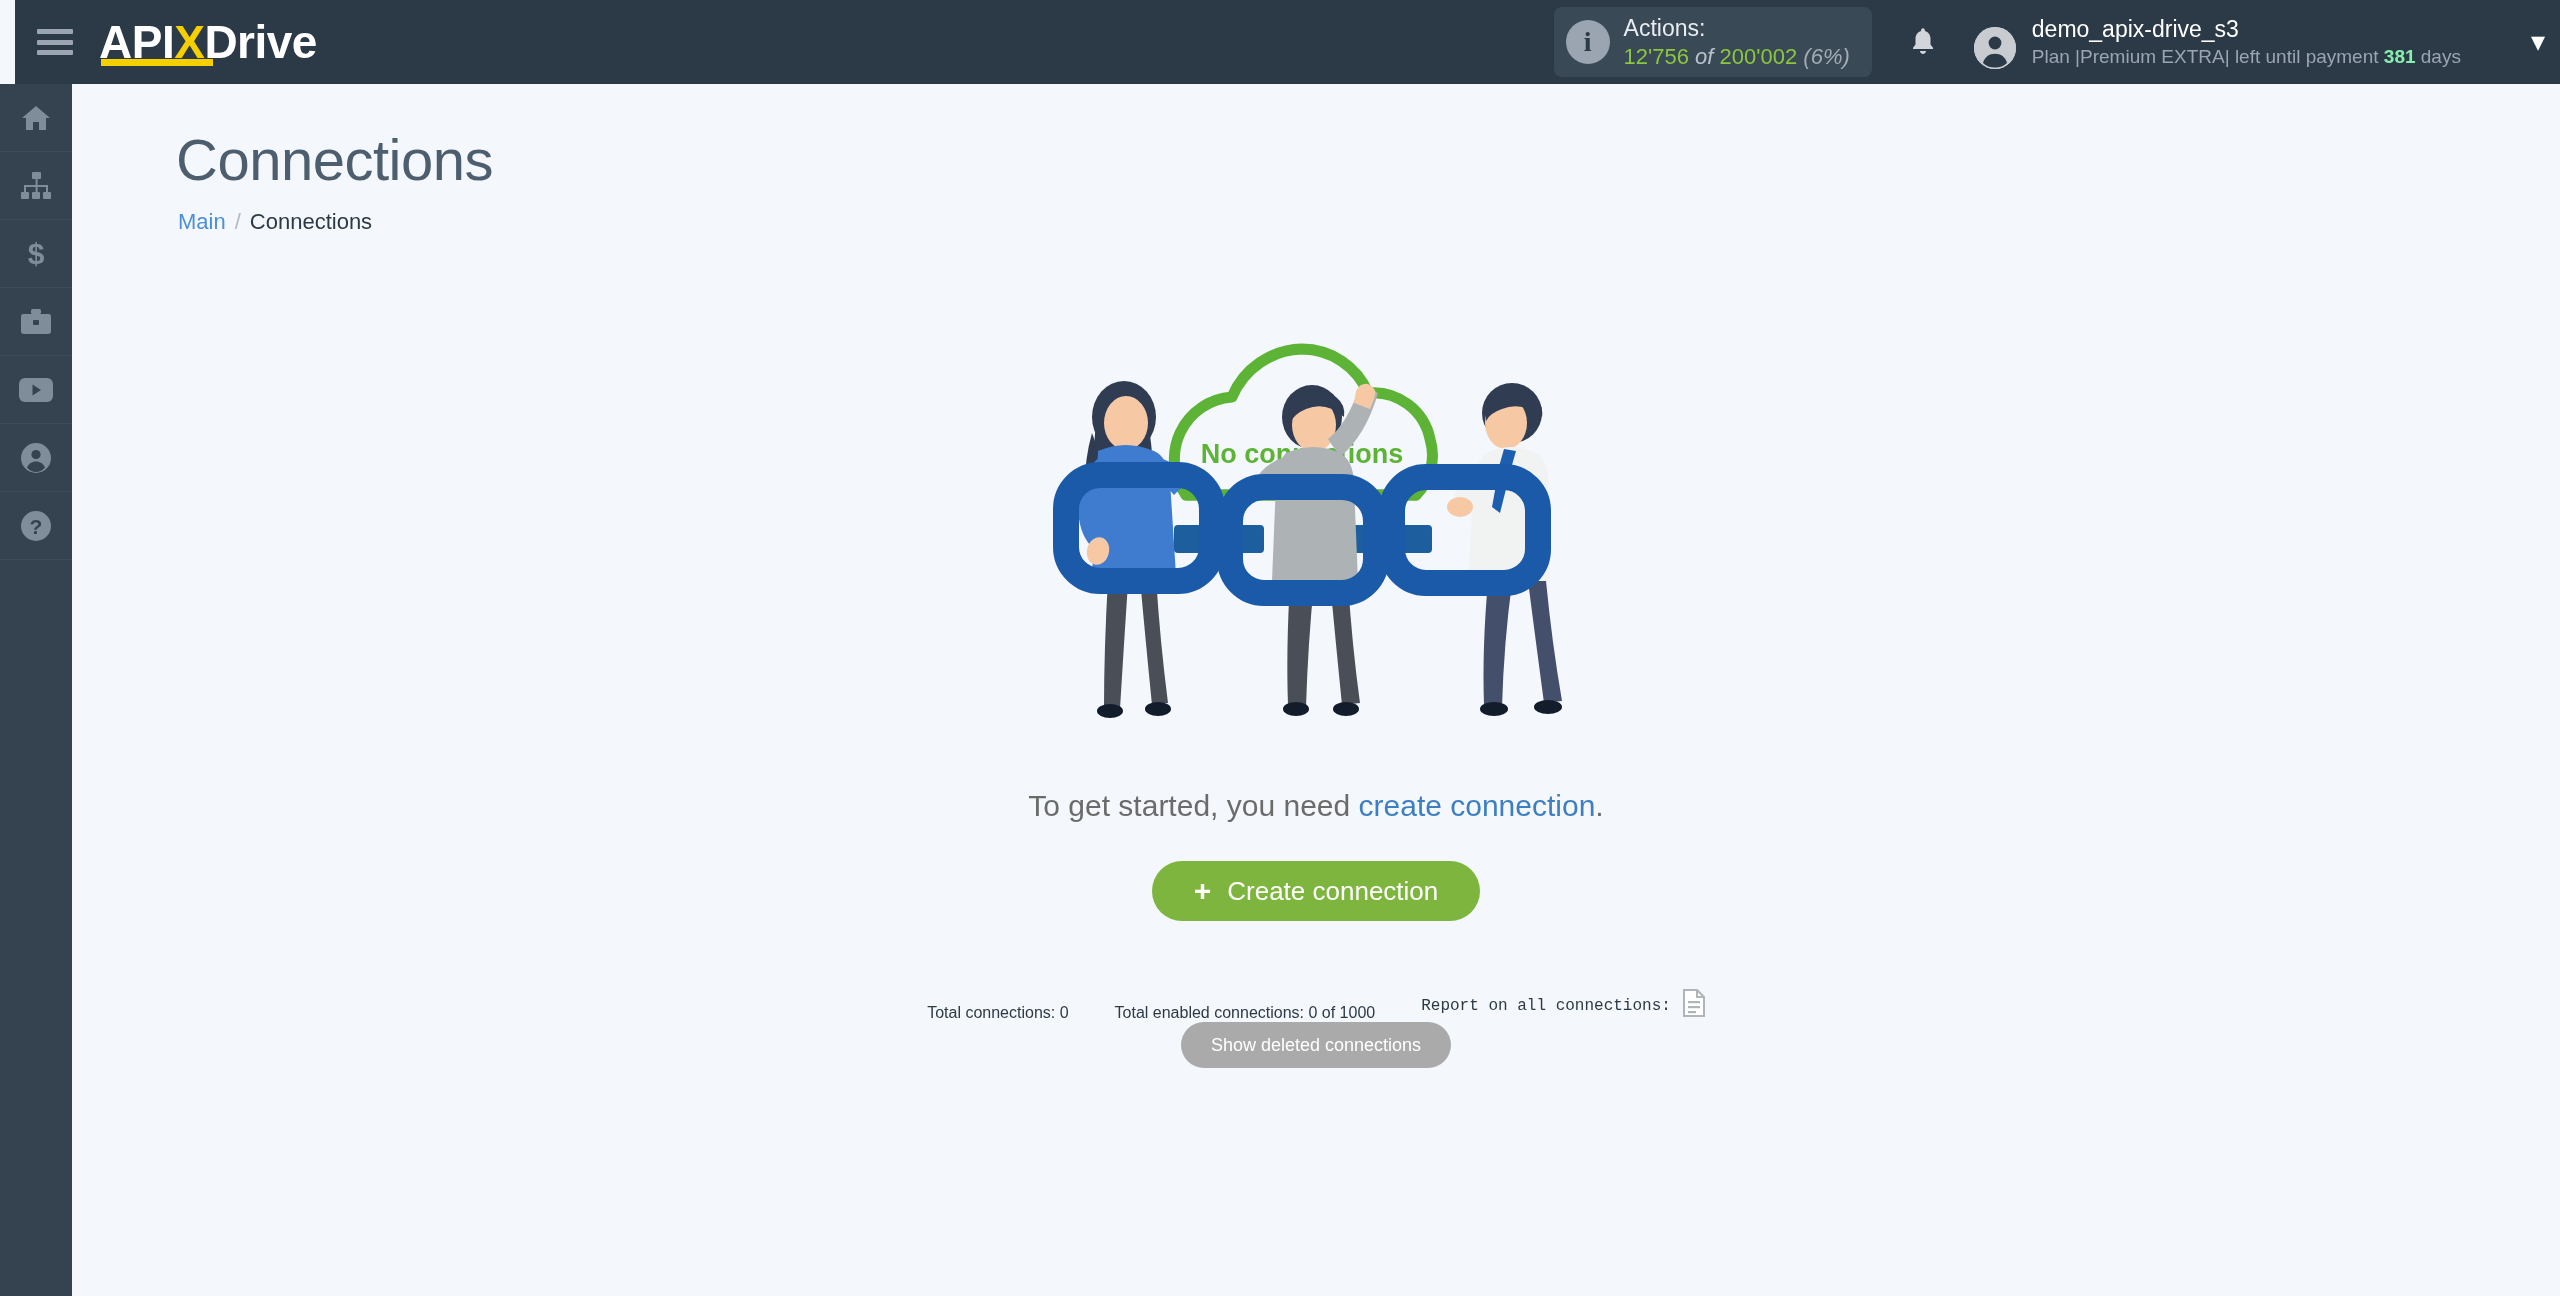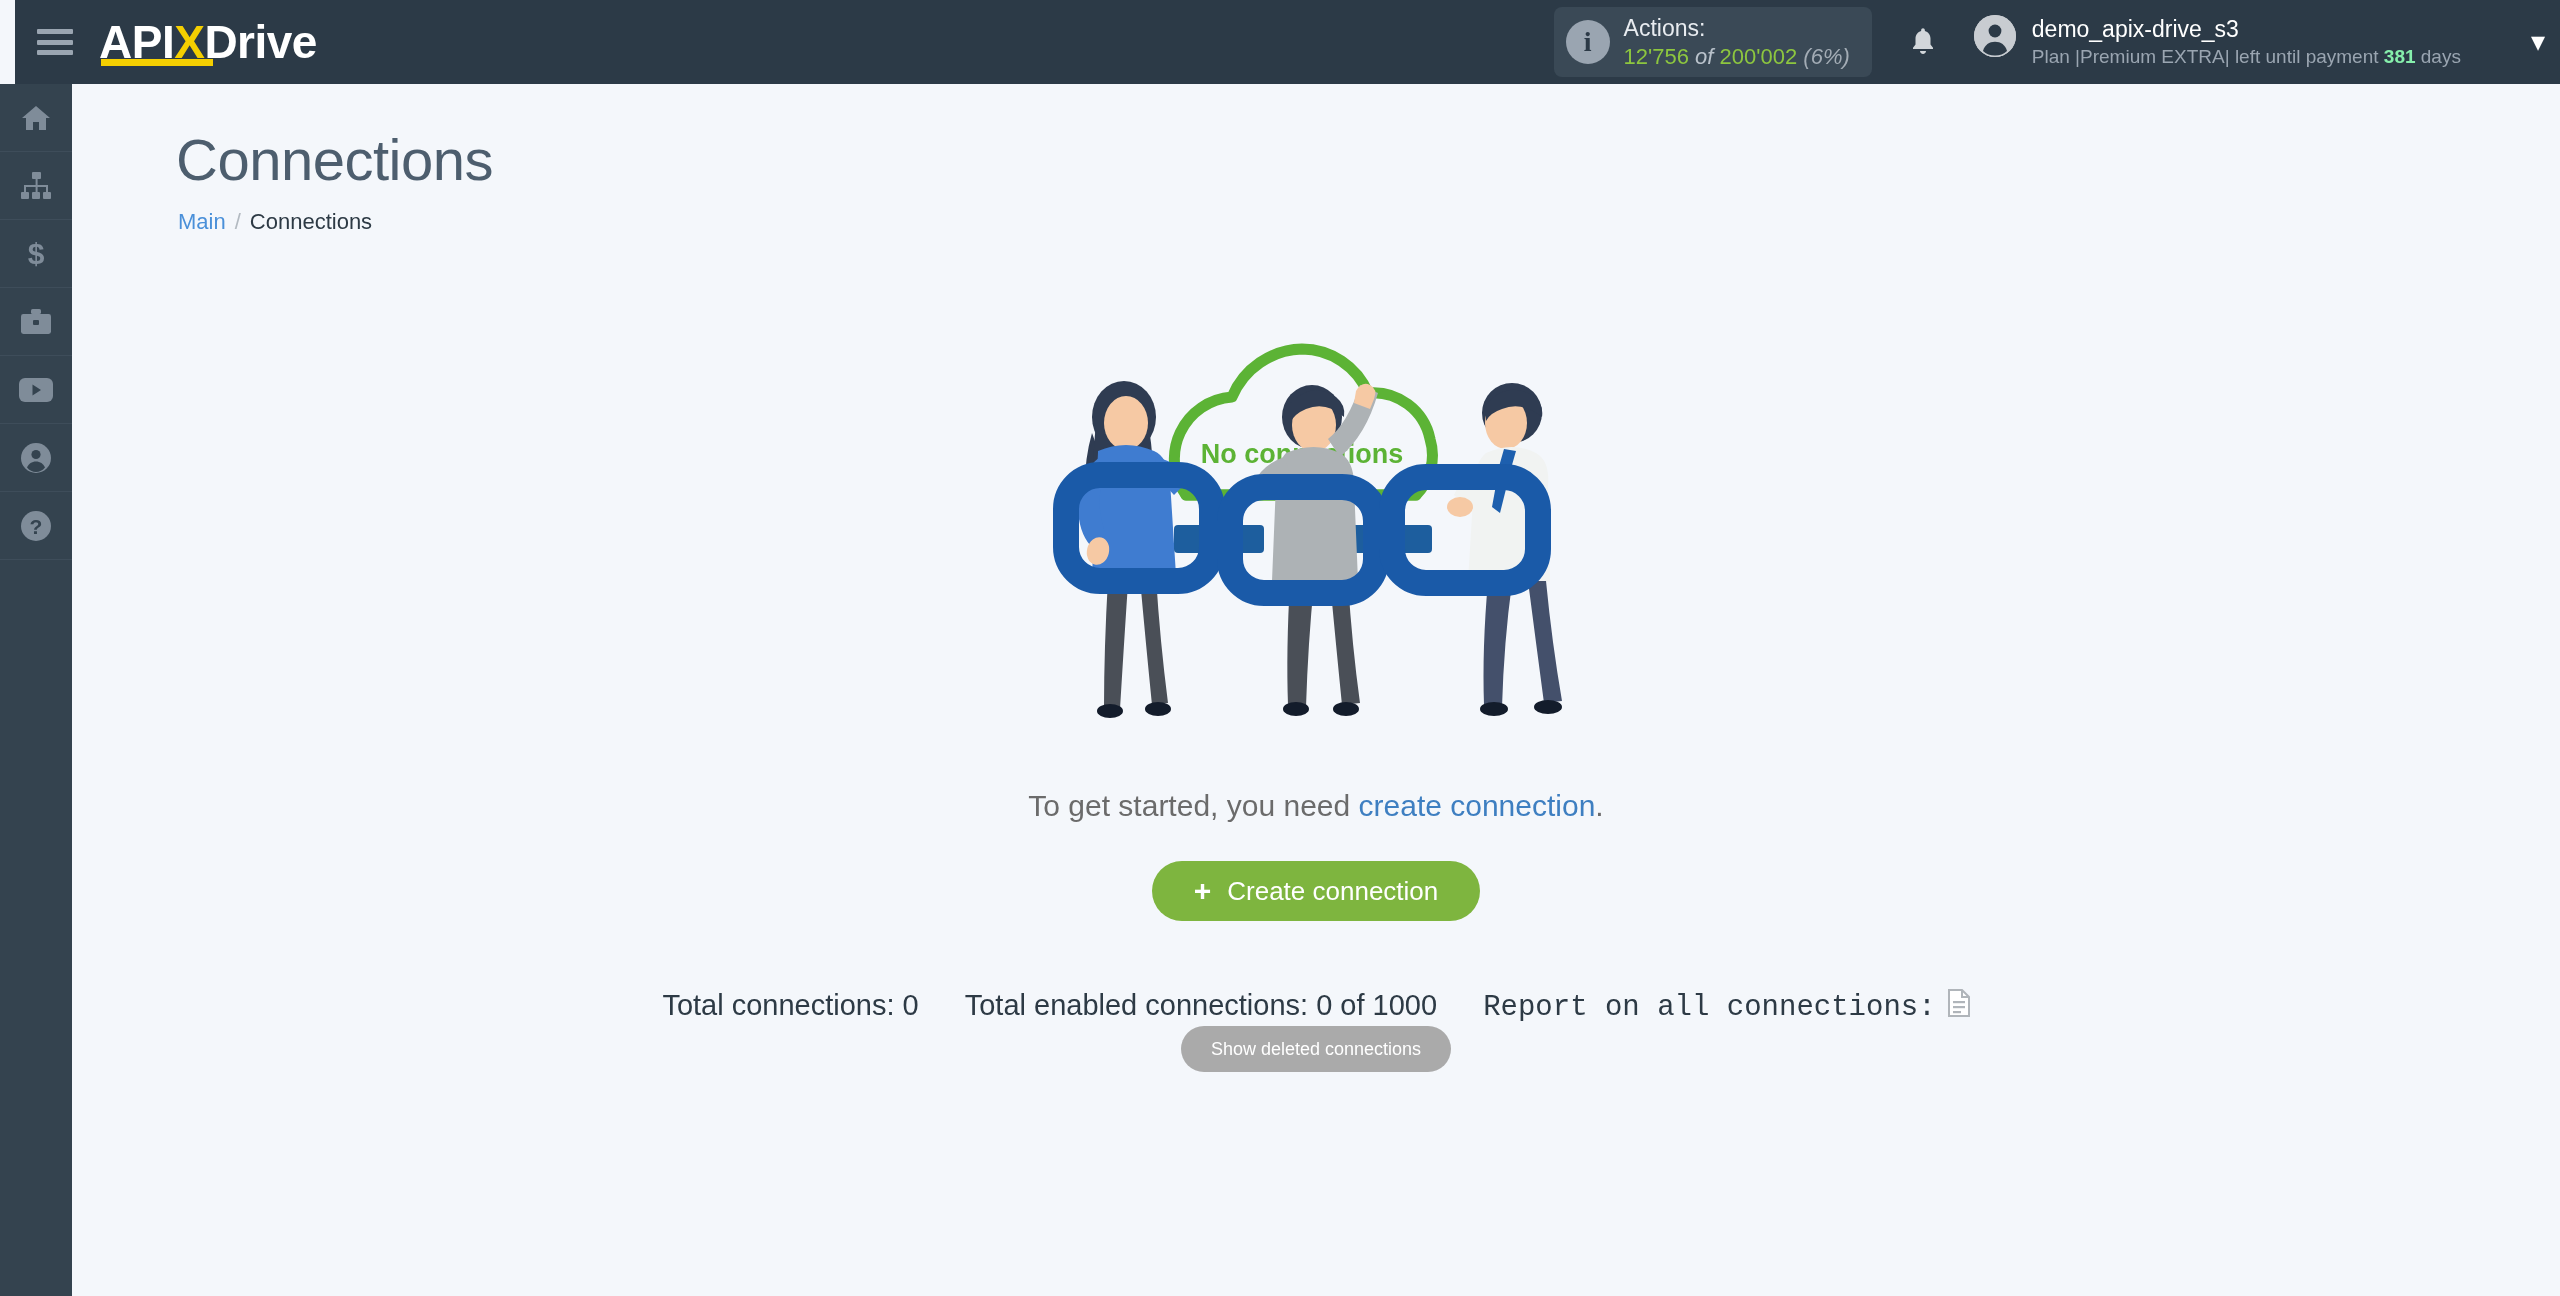--- a/index.html
+++ b/index.html
@@ -50,21 +50,21 @@
     font-size: 28px; font-weight: bold; font-family: "Liberation Serif", serif;
     margin-right: 14px; flex: none;
   }
   .actions-text { line-height: 1.25; }
   .actions-label { font-size: 23px; color: #e8ecf0; }
   .actions-nums { font-size: 22px; color: #8dc63f; }
   .actions-nums .of { color: #b9c2cb; font-style: italic; }
   .actions-nums .pct { color: #a3acb5; font-style: italic; }
 
   .bell { margin-right: 36px; cursor: pointer; display:flex; align-items:center;}
-  .user-block { display: flex; align-items: flex-start; cursor: pointer; }
+  .user-block { display: flex; align-items: flex-end; cursor: pointer; }
   .avatar-circle {
     width: 42px; height: 42px; border-radius: 50%;
     background: #c8ccd1; margin-right: 16px; flex:none;
     display:flex;align-items:center;justify-content:center;
   }
   .user-text { line-height: 1.3; }
   .user-name { font-size: 23px; color: #ffffff; }
   .user-plan { font-size: 19px; color: #9aa5b1; }
   .user-plan b { color: #86efac; }
   .chev {
@@ -117,22 +117,22 @@
     margin-top: 38px;
     background: #7eb53f; border: none; border-radius: 30px;
     color: #fff; font-size: 26px; font-family: "Liberation Sans", sans-serif;
     padding: 0 42px; height: 60px;
     display: flex; align-items: center; gap: 16px;
     cursor: pointer;
   }
   .create-btn .plus { font-size: 30px; font-weight: bold; line-height: 1; }
 
   .stats-row {
-    margin-top: 68px; display: flex; align-items: flex-start;
-    font-size: 29px; color: #2d3a45; gap: 46px;
+    margin-top: 68px; display: flex; align-items: flex-end;
+    font-size: 16px; color: #2d3a45; gap: 46px;
   }
   .stats-row .stat { white-space: nowrap; }
   .report-link { display: flex; align-items: center; gap: 12px; font-family: Liberation Mono, monospace; }
   .doc-icon { cursor: pointer; }
 
   .deleted-btn {
     background: #aaaaaa; border: none; border-radius: 24px;
     color: #ffffff; font-size: 18px; font-family: "Liberation Sans", sans-serif;
     padding: 8px 30px; height: 46px; cursor: pointer;
   }

